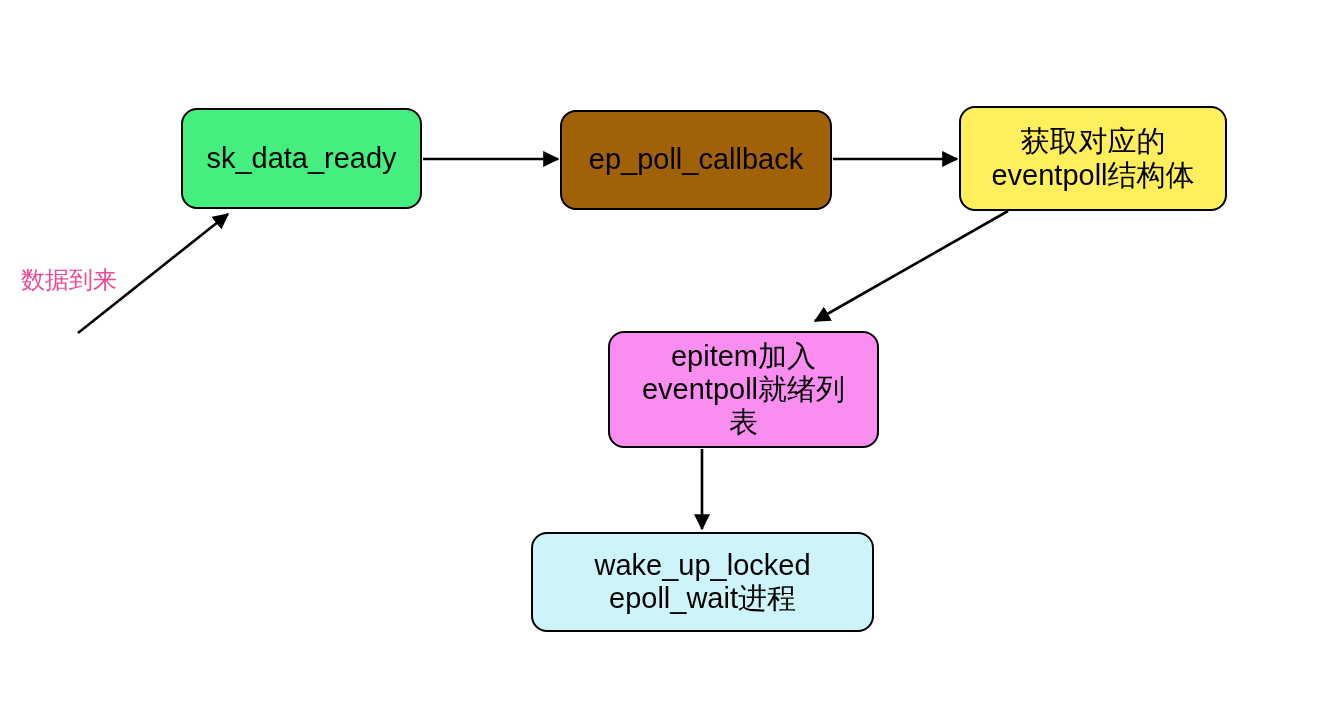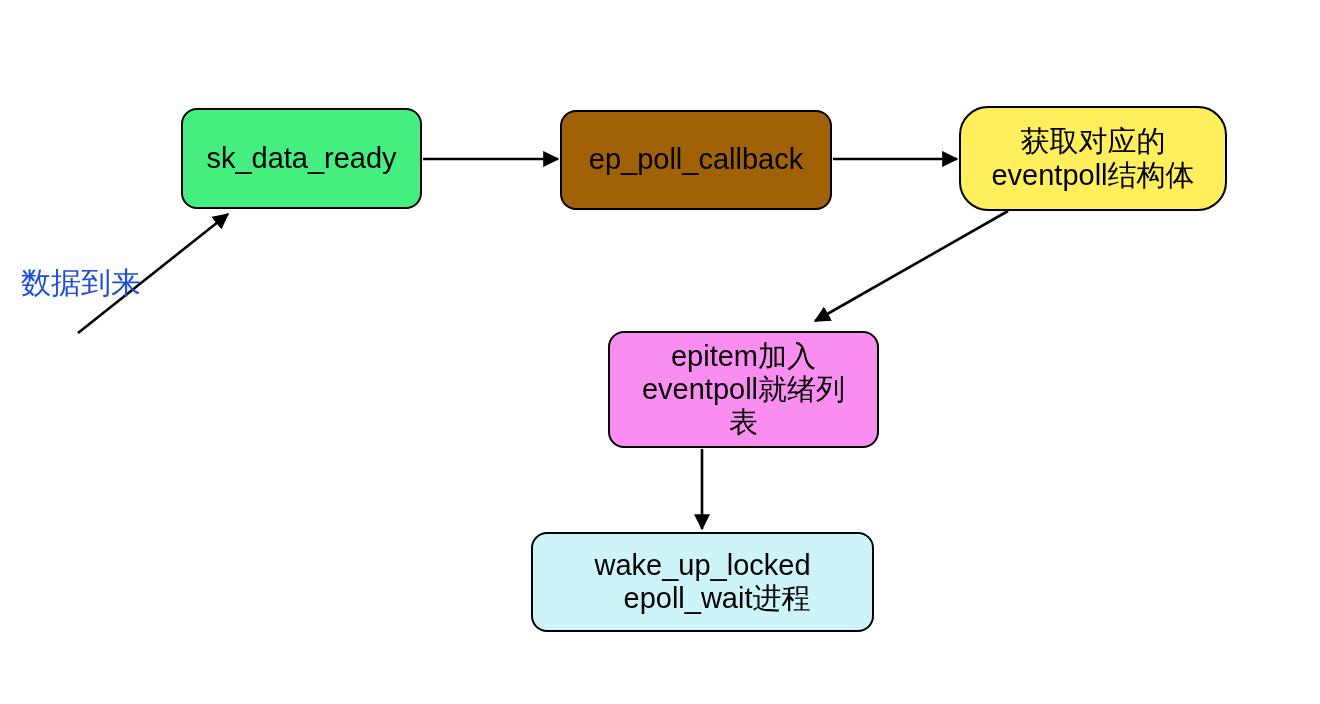--- a/index.html
+++ b/index.html
@@ -49,36 +49,34 @@
     left: 181px;  top: 108px;  width: 241px;  height: 101px;
     background: #44ef7f;
   }
   #node-ep-poll-callback {
     left: 560px;  top: 110px;  width: 272px;  height: 100px;
     background: #a16207;
   }
   #node-get-eventpoll {
     left: 959px;  top: 106px;  width: 268px;  height: 105px;
     background: #ffef5c;
-    border-radius: 29px;
   }
   #node-epitem-rdllist {
     left: 568px;  top: 331px;  width: 271px;  height: 117px;
     background: #f98ef0;
     margin-left: 40px;
   }
   #node-wake-up-locked {
     left: 531px;  top: 532px;  width: 343px;  height: 100px;
     background: #cdf4f9;
-    text-align: right;
   }
   .edge-label {
     position: absolute;
-    font-size: 30px;
-    color: #1d4ed8;
+    font-size: 24px;
+    color: #ec4899;
     white-space: nowrap;
     line-height: 1;
   }
   #label-data-arrives {
     left: 21px;
     top: 268px;
   }
 </style>
 </head>
 <body>

